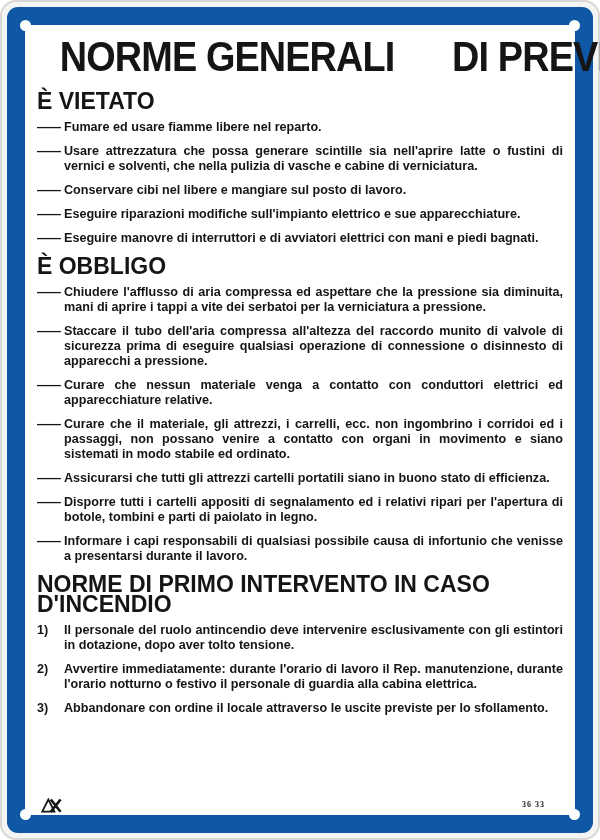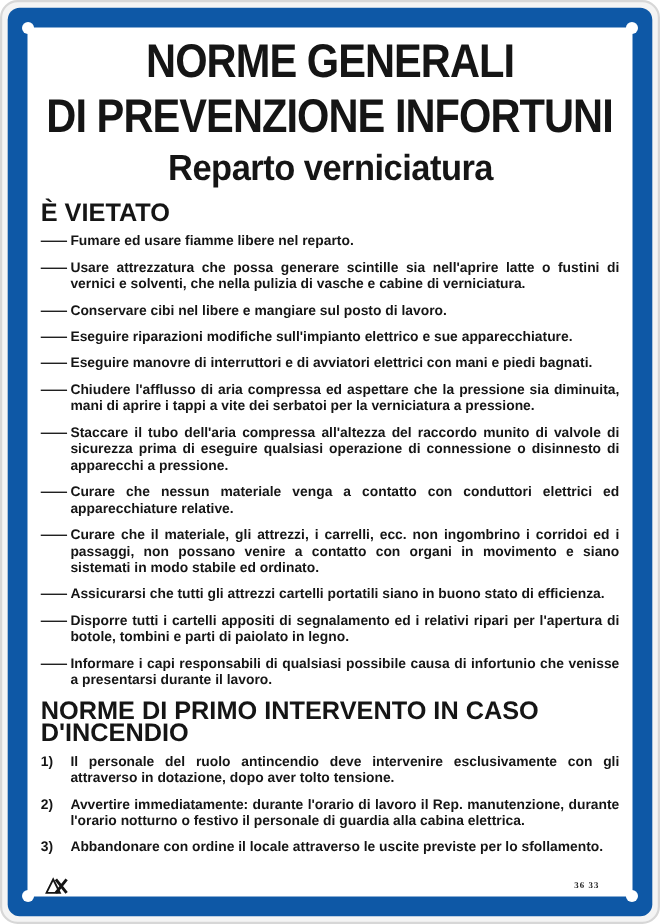--- a/index.html
+++ b/index.html
@@ -31,21 +31,21 @@
   .screw.bl { left:13px; bottom:13px; }
   .screw.br { right:13px; bottom:13px; }
   .inner {
     position:absolute; left:23px; top:23px; right:23px; bottom:23px;
     background:#ffffff;
     border-radius:5px;
     padding:6px 12px 18px;
     box-sizing:border-box;
     color:#151515;
   }
-  .titles { display:flex; flex-direction:column; align-items:center; }
+  .titles { display:flex; flex-direction:row; align-items:center; }
   .title-line {
     font-weight:bold; font-size:43px; line-height:50px;
     white-space:nowrap; letter-spacing:-1px;
     transform:scaleX(0.88); transform-origin:50% 50%;
   }
   .subtitle {
     font-weight:bold; font-size:33px; line-height:40px;
     white-space:nowrap; letter-spacing:-0.5px;
     transform:scaleX(0.95); transform-origin:50% 50%;
     margin-top:2px;
@@ -112,20 +112,21 @@
     </div>
     <div class="item">
       <span class="marker"><span class="dash">—</span></span>
       <span class="item-text">Eseguire riparazioni  modifiche sull'impianto elettrico e sue apparecchiature.</span>
     </div>
     <div class="item">
       <span class="marker"><span class="dash">—</span></span>
       <span class="item-text">Eseguire manovre di interruttori e di avviatori elettrici con mani e piedi bagnati.</span>
     </div>
 
+    <div class="section-heading">È OBBLIGO</div>
 
     <div class="item">
       <span class="marker"><span class="dash">—</span></span>
       <span class="item-text">Chiudere l'afflusso di aria compressa ed aspettare che la pressione sia diminuita, mani di aprire i tappi a vite dei serbatoi per la verniciatura a pressione.</span>
     </div>
     <div class="item">
       <span class="marker"><span class="dash">—</span></span>
       <span class="item-text">Staccare il tubo dell'aria compressa all'altezza del raccordo munito di valvole di sicurezza prima di eseguire qualsiasi operazione di connessione o disinnesto di apparecchi a pressione.</span>
     </div>
     <div class="item">
@@ -146,21 +147,21 @@
     </div>
     <div class="item">
       <span class="marker"><span class="dash">—</span></span>
       <span class="item-text">Informare i capi responsabili di qualsiasi possibile causa di infortunio che venisse a presentarsi durante il lavoro.</span>
     </div>
 
     <div class="section-heading">NORME DI PRIMO INTERVENTO IN CASO D'INCENDIO</div>
 
     <div class="item">
       <span class="marker">1)</span>
-      <span class="item-text">Il personale del ruolo antincendio deve intervenire esclusivamente con gli attraverso in dotazione, dopo aver tolto tensione.</span>
+      <span class="item-text">Il personale del ruolo antincendio deve intervenire esclusivamente con gli estintori in dotazione, dopo aver tolto tensione.</span>
     </div>
     <div class="item">
       <span class="marker">2)</span>
       <span class="item-text">Avvertire immediatamente: durante l'orario di lavoro il Rep. manutenzione, durante l'orario notturno o festivo il personale di guardia alla cabina elettrica.</span>
     </div>
     <div class="item">
       <span class="marker">3)</span>
       <span class="item-text">Abbandonare con ordine il locale attraverso le uscite previste per lo sfollamento.</span>
     </div>
 

